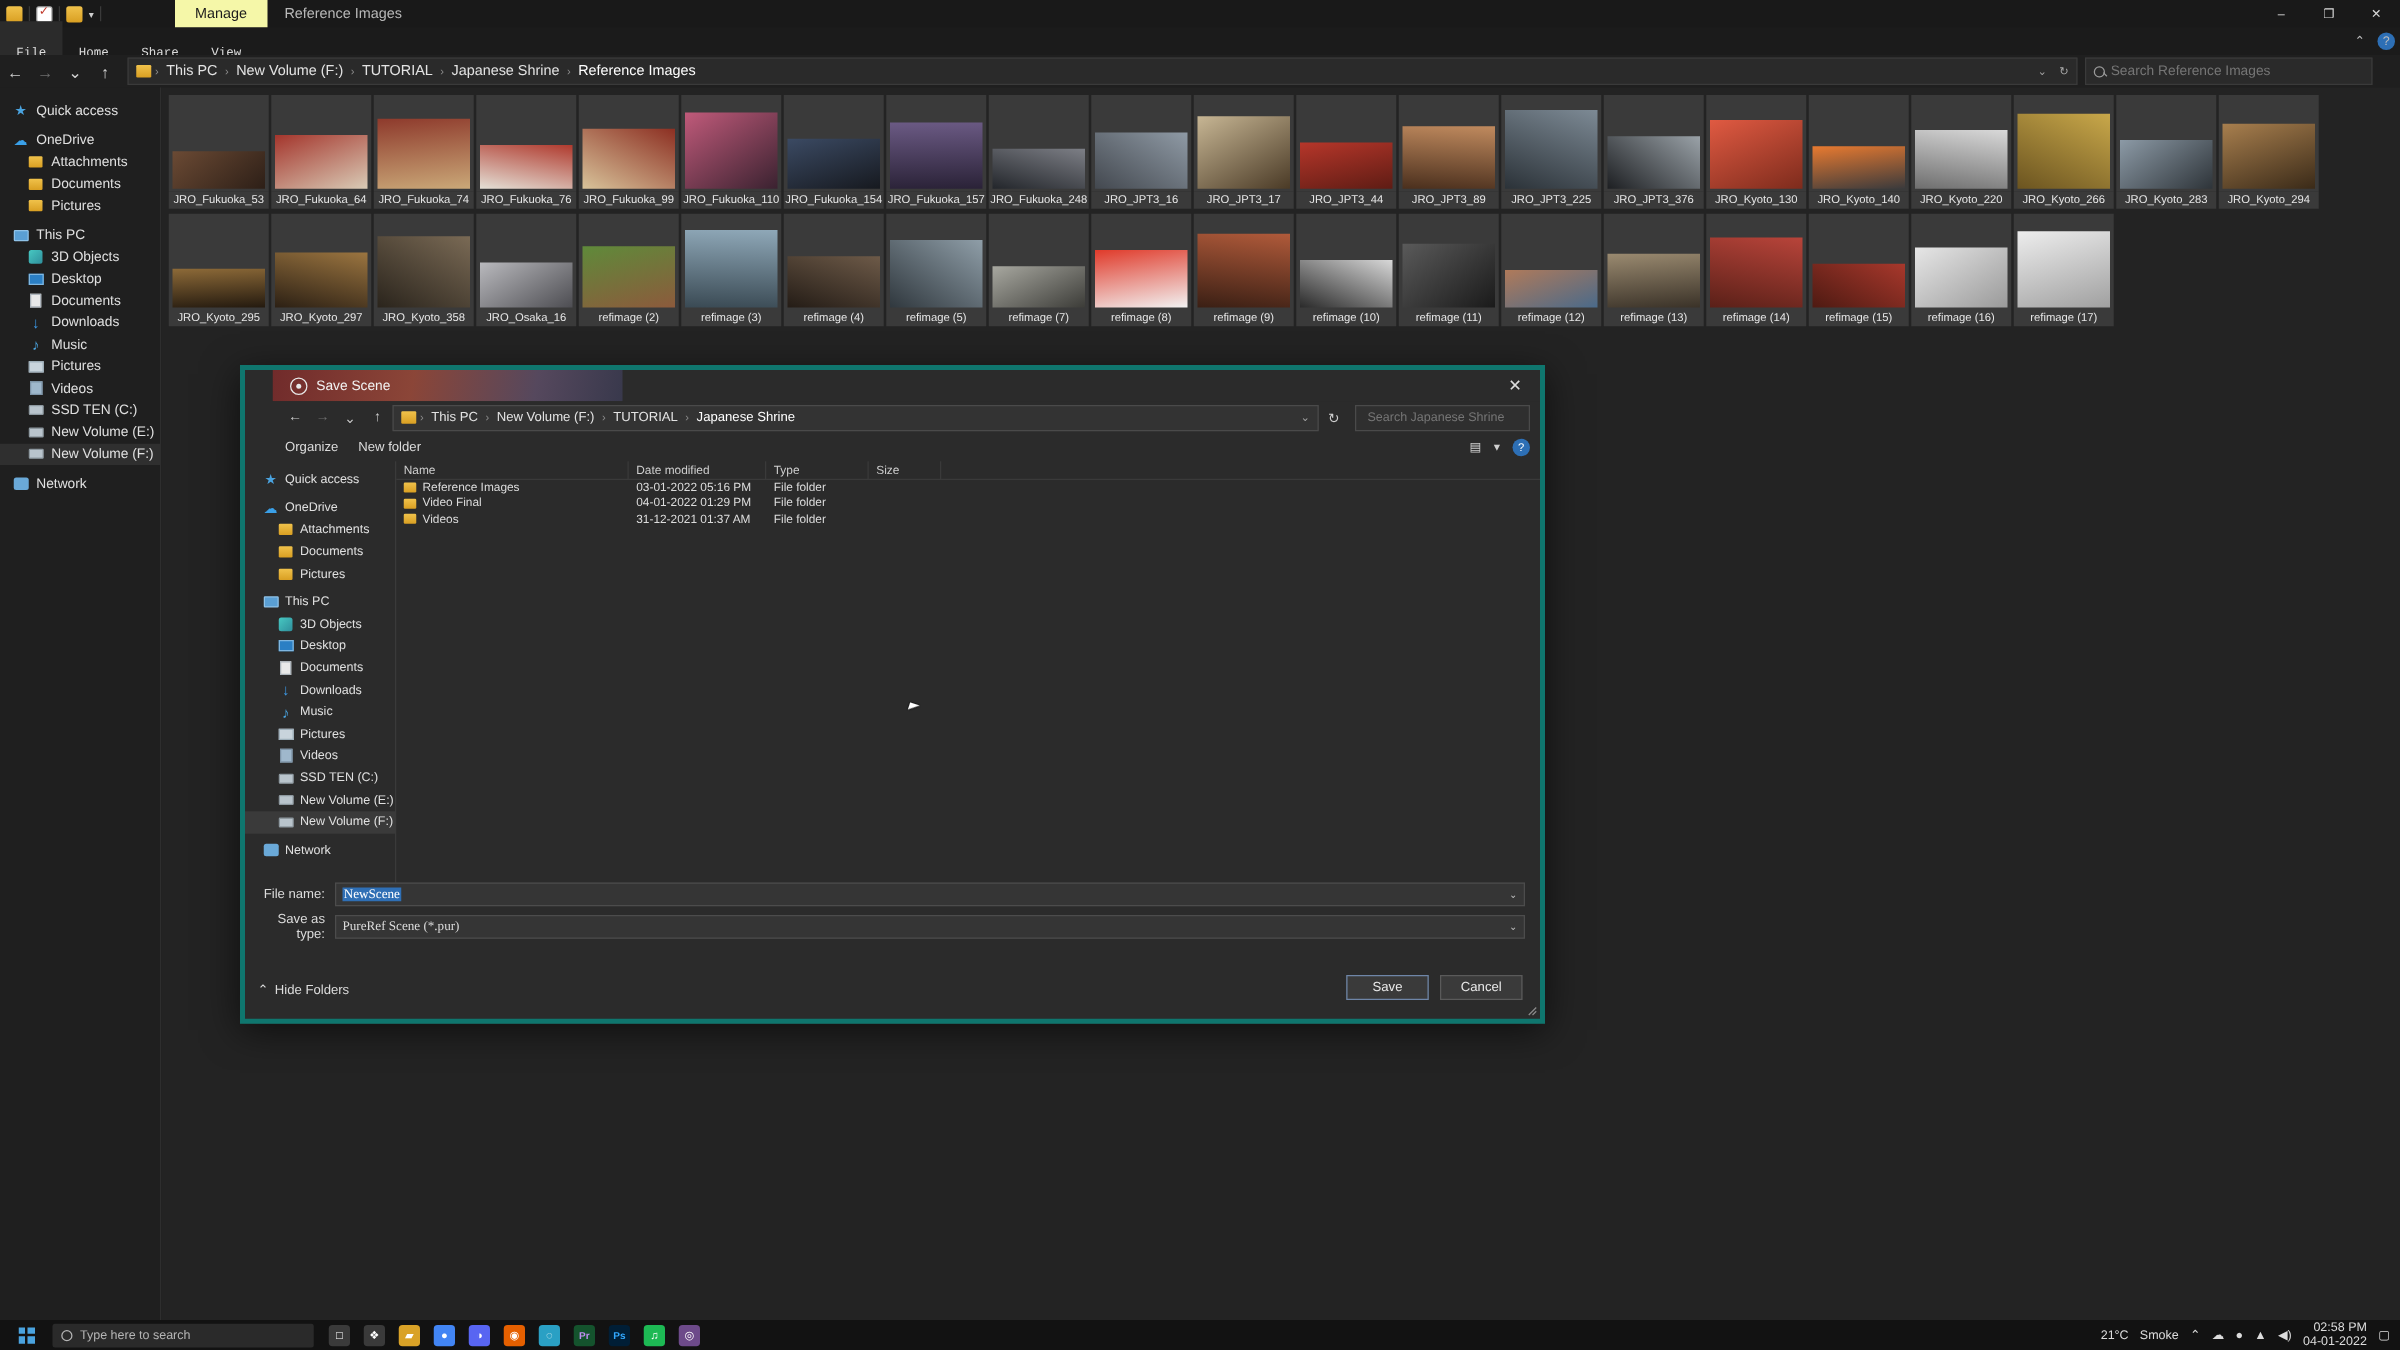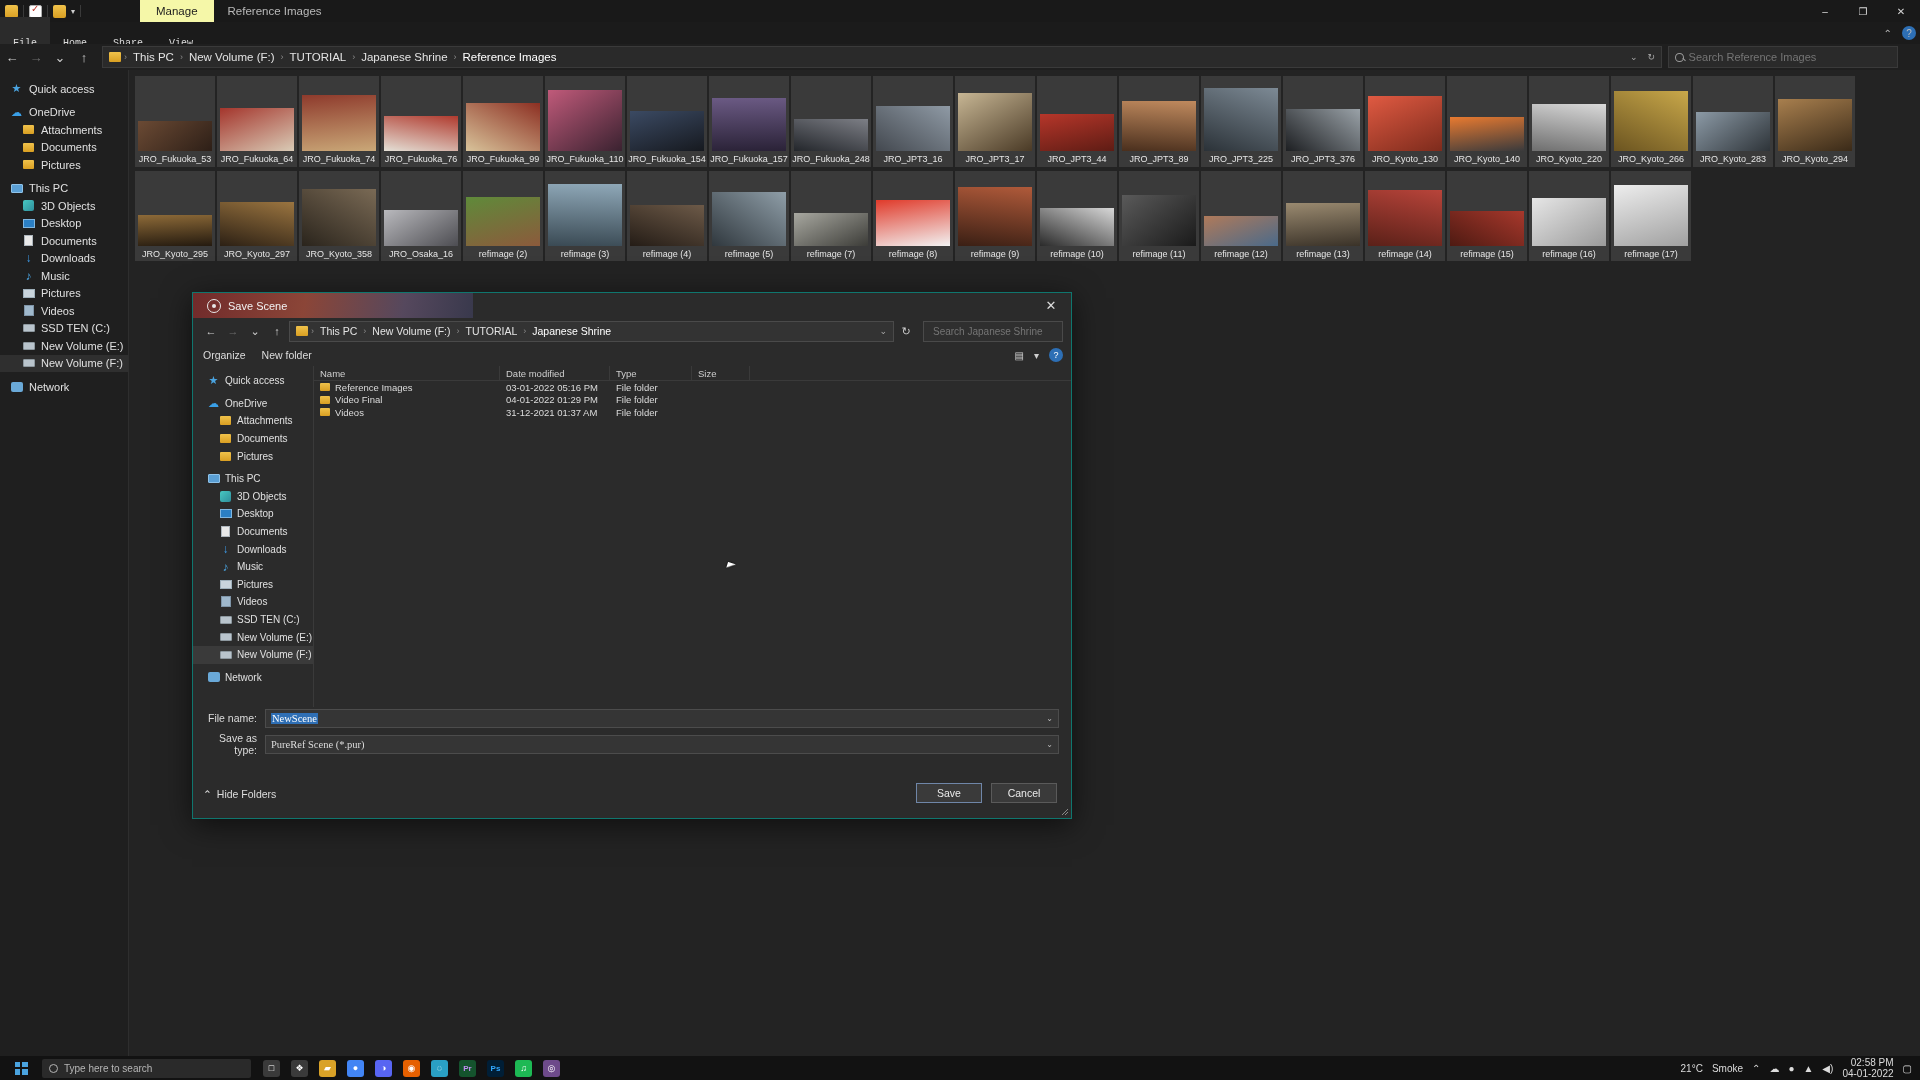--- a/index.html
+++ b/index.html
@@ -82,21 +82,21 @@
   .cap { width:80px; text-align:center; font-size:9px; line-height:10.5px; color:#e6e6e6; background:#3a3a3a; padding:1px 1px 2px; word-break:break-all; }
 
   
   .statusbar { position:absolute; left:0; bottom:24px; width:1920px; height:22px; background:#1f1f1f; display:flex; align-items:center; border-top:1px solid #2c2c2c; }
   .statusbar .st { font-size:10.5px; color:#cfcfcf; padding:0 8px; }
   .st-sep { width:1px;height:12px;background:#3a3a3a; }
   .view-btns { margin-left:auto; display:flex; gap:2px; padding-right:8px; }
   .vb { width:20px;height:18px;border:1px solid #4a4a4a;display:flex;align-items:center;justify-content:center;font-size:9px;color:#cfcfcf;}
 
   
-  .dialog { position:absolute; left:192px; top:292px; width:880px; height:527px; background:#2b2b2b; border:1px solid #0f766e; box-shadow:0 6px 28px rgba(0,0,0,.6); }
+  .dialog { position:absolute; left:192px; top:292px; width:1044px; height:527px; background:#2b2b2b; border:4px solid #0f766e; box-shadow:0 6px 28px rgba(0,0,0,.6);padding-left:22px; }
   .dlg-title { height:25px; background:#2b2b2b; display:flex; align-items:center; position:relative; overflow:hidden; }
   .dlg-title-bg { position:absolute; left:0; top:0; width:280px; height:25px; background:linear-gradient(100deg,#7d2b2b,#9c4a3a 40%,#5d4d66 75%,#3b3b52); opacity:.85; }
   .dlg-title-ico { position:relative; width:14px;height:14px;margin-left:14px;border-radius:50%;border:1.5px solid #e8e8e8;display:flex;align-items:center;justify-content:center; }
   .dlg-title-ico:after{content:"";width:4px;height:4px;border-radius:50%;background:#e8e8e8;}
   .dlg-title-txt { position:relative; margin-left:7px; font-size:11px; color:#f2f2f2; }
   .dlg-close { position:absolute; right:0; top:0; width:40px; height:25px; display:flex; align-items:center; justify-content:center; font-size:13px; color:#dcdcdc; }
 
   .dlg-addr { height:26px; display:flex; align-items:center; padding:0 8px; gap:2px; }
   .dlg-addr .nav-btn { width:20px; height:20px; font-size:11px; }
   .dlg-crumbs { flex:1 1 auto; height:21px; background:#333; border:1px solid #4a4a4a; display:flex; align-items:center; padding:0 6px; gap:3px; }

